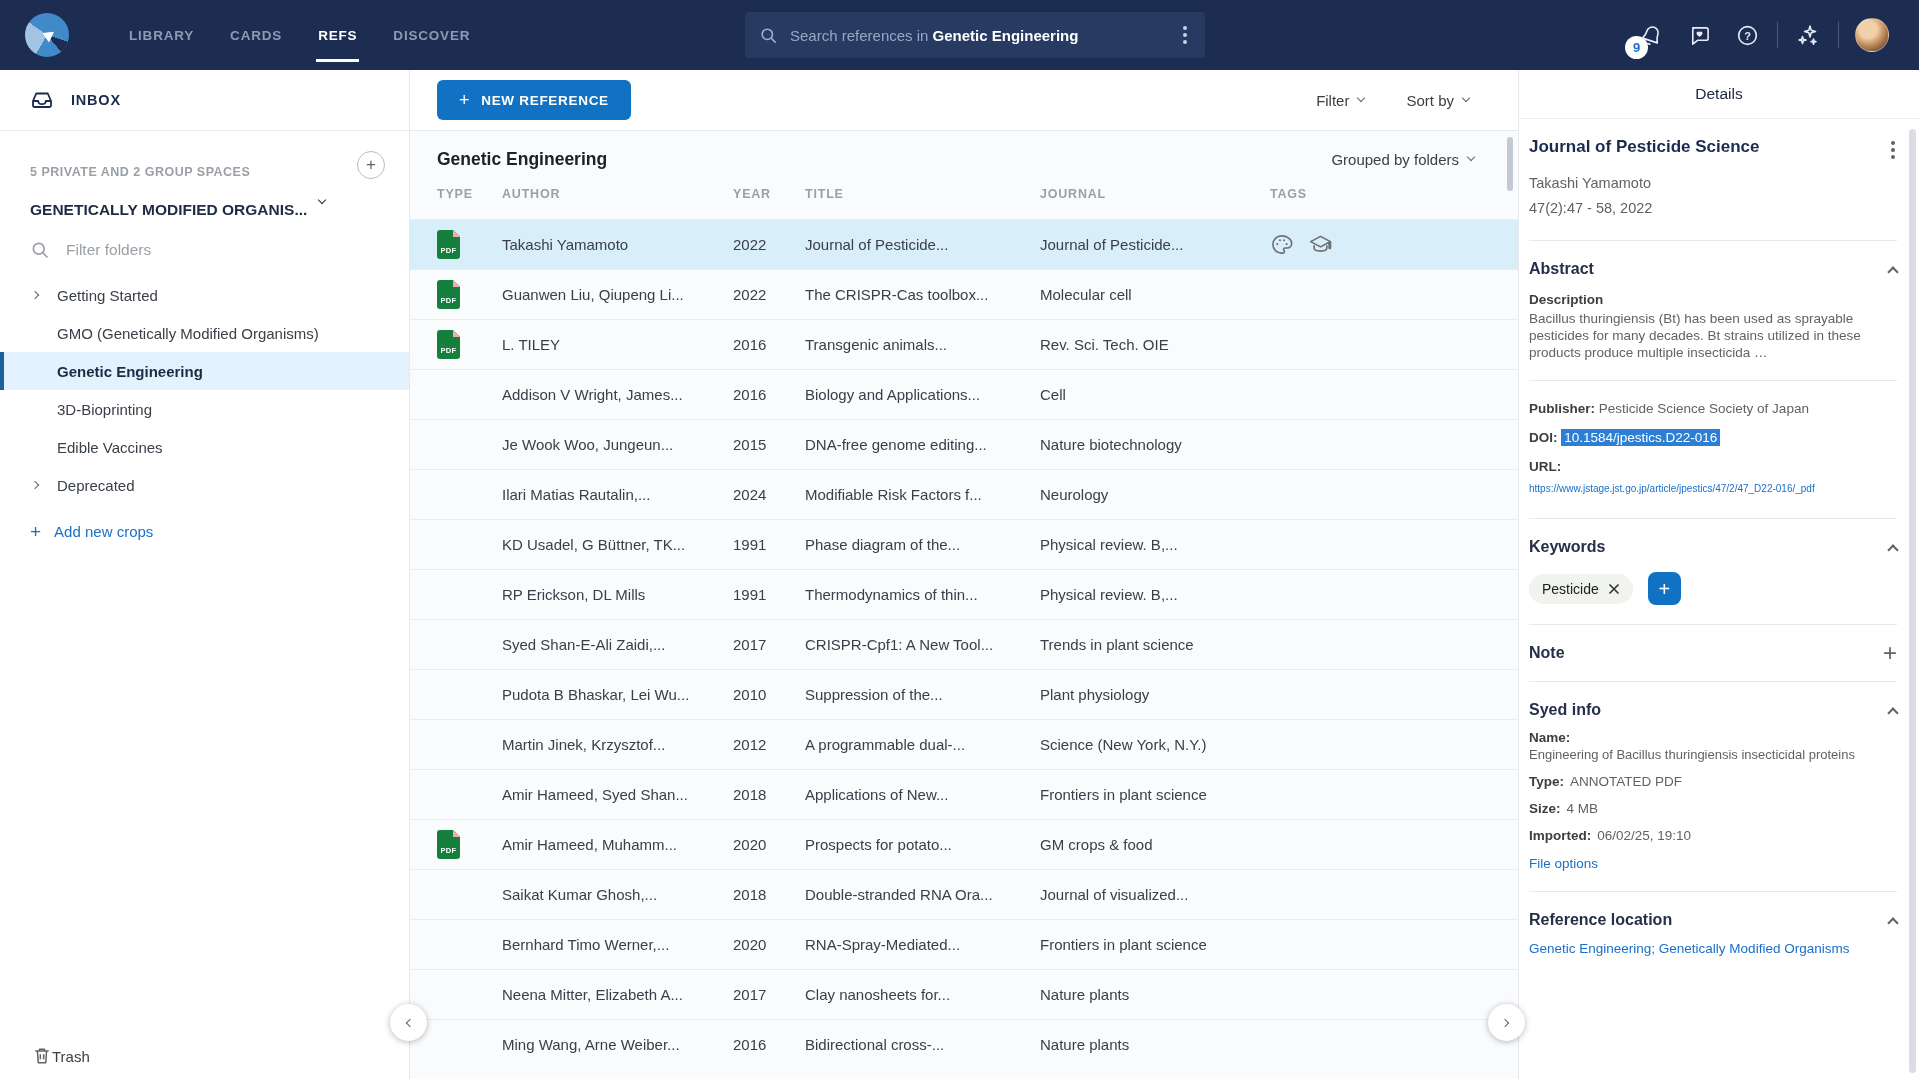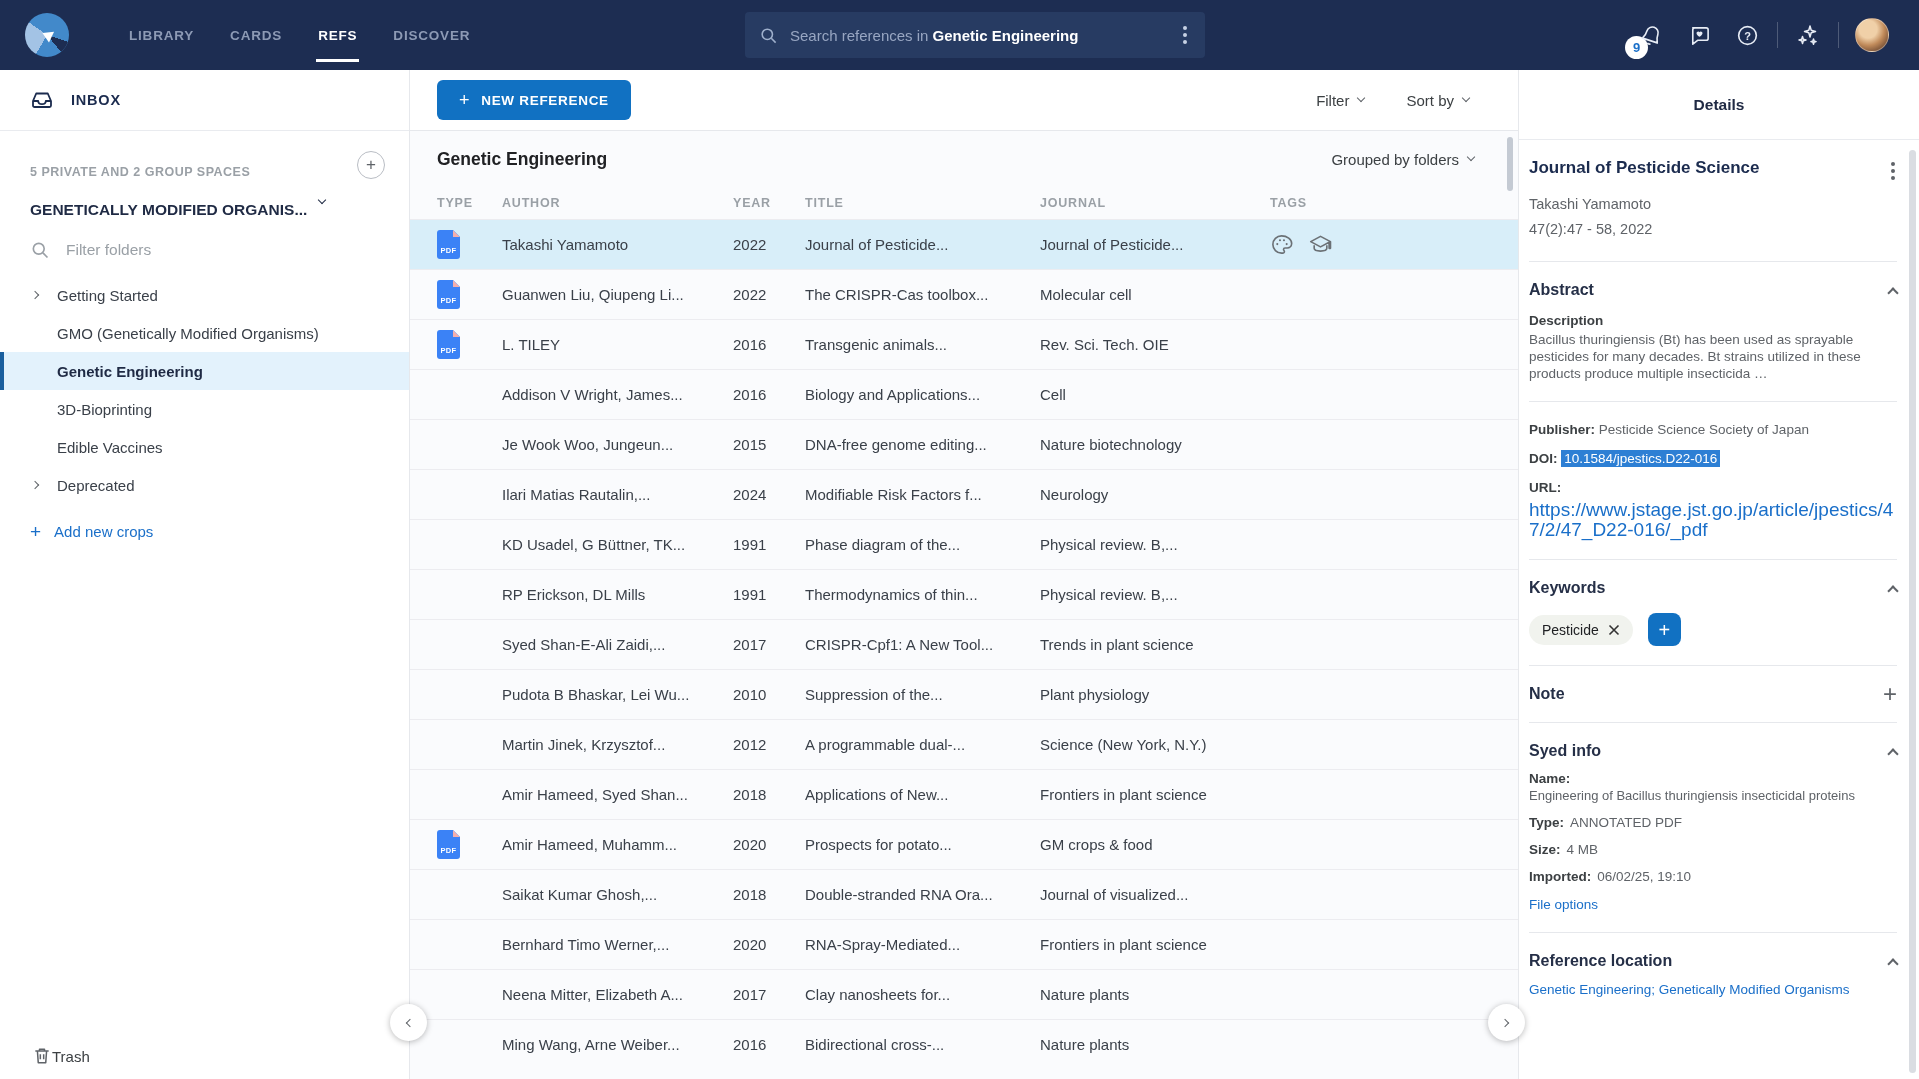--- a/index.html
+++ b/index.html
@@ -70,65 +70,65 @@
           font-size:13.5px; font-weight:bold; letter-spacing:.7px; display:flex; align-items:center; gap:11px;
           cursor:pointer; font-family:inherit; }
   .btn-new .plus { font-size:18px; font-weight:normal; }
   .toolbar-right { margin-left:auto; display:flex; align-items:center; gap:42px; font-size:15px; color:#3c4043; }
   .dd { display:flex; align-items:center; gap:9px; cursor:pointer; }
 
   .listarea { flex:1 1 auto; background:#fafbfd; position:relative; overflow:hidden; }
   .list-title-row { height:56px; display:flex; align-items:center; padding:0 44px 0 27px; }
   .list-title { font-size:17.5px; font-weight:bold; color:#202124; }
   .grouping { margin-left:auto; display:flex; align-items:center; gap:9px; font-size:15px; color:#3c4043; cursor:pointer; }
-  .cols { height:32px; display:flex; align-items:center; padding-left:27px; color:#9aa0a6;
+  .cols { height:32px; display:flex; align-items:flex-start; padding-left:27px; color:#9aa0a6;
           font-size:12.5px; font-weight:bold; letter-spacing:.8px; }
   .cell { white-space:nowrap; overflow:hidden; text-overflow:clip; padding-right:12px; }
   .c-type{width:65px;flex:0 0 auto;} .c-author{width:231px;flex:0 0 auto;} .c-year{width:72px;flex:0 0 auto;}
   .c-title{width:235px;flex:0 0 auto;} .c-journal{width:230px;flex:0 0 auto;} .c-tags{flex:1 1 auto; display:flex; gap:16px; align-items:center;}
   .trow { height:50px; display:flex; align-items:center; padding-left:27px; border-top:1px solid #ececf0;
           font-size:15px; color:#3a4049; cursor:pointer; }
   .trow.sel { background:#d8eef9; }
-  .pdficon { position:relative; width:23px; height:29px; background:#3b82f6; border-radius:3px; color:#fff;
+  .pdficon { position:relative; width:23px; height:29px; background:#15803d; border-radius:3px; color:#fff;
           font-size:7.5px; font-weight:bold; display:flex; align-items:flex-end; justify-content:center;
           padding-bottom:4px; clip-path:polygon(0 0,16px 0,23px 7px,23px 100%,0 100%); letter-spacing:.3px; }
   .pdficon::before { content:""; position:absolute; top:0; right:0; width:0; height:0;
           border-bottom:7px solid #f3aeac; border-right:7px solid transparent; }
   .tagicon { color:#6b7075; display:flex; }
   .scroll-thumb-main { position:absolute; right:5px; top:6px; width:6px; height:54px; border-radius:3px; background:#c4cad3; }
 
   
   .navcirc { position:absolute; width:37px; height:37px; border-radius:50%; background:#fff;
           box-shadow:0 1px 6px rgba(0,0,0,.28); display:flex; align-items:center; justify-content:center;
           color:#5f6368; cursor:pointer; z-index:6; }
   .navcirc.left { left:390px; top:934px; }
   .navcirc.right { left:1488px; top:934px; }
 
   
   .details { width:401px; flex:0 0 auto; background:#fff; border-left:1px solid #e6e8ec; display:flex; flex-direction:column; position:relative; }
-  .details-header { height:70px; flex:0 0 auto; display:flex; align-items:center; justify-content:center;
-          font-size:15.5px; font-weight:bold; color:#202a44; border-bottom:1px solid #e9ebef; }
+  .details-header { height:49px; flex:0 0 auto; display:flex; align-items:center; justify-content:center;
+          font-size:15.5px; font-weight:normal; color:#202a44; border-bottom:1px solid #e9ebef; }
   .details-body { flex:1 1 auto; overflow:hidden; padding:18px 22px 0 10px; position:relative; }
   .dscroll { position:absolute; right:3px; top:10px; bottom:6px; width:7px; border-radius:4px; background:#dadde2; }
   .ref-head { display:flex; align-items:flex-start; }
   .ref-title { font-size:17px; font-weight:bold; color:#1b2b4e; }
   .kebab { margin-left:auto; display:flex; flex-direction:column; gap:3px; padding:4px 2px; cursor:pointer; }
   .kebab i { width:4px; height:4px; border-radius:50%; background:#5f6368; }
   .ref-sub { font-size:14.5px; color:#5f6368; line-height:25px; margin-top:8px; }
   .sect-hr { border:none; border-top:1px solid #e6e8ec; margin:19px 0; }
   .sect-head { display:flex; align-items:center; font-size:16px; font-weight:bold; color:#252f47;gap:36px; }
   .sect-head .chev, .sect-head .plus-flat { margin-left:auto; color:#5f6368; }
   .plus-flat { font-size:24px; font-weight:normal; line-height:18px; cursor:pointer; }
   .desc-label { font-size:13.5px; font-weight:bold; color:#3c4043; margin-top:14px; }
   .desc-text { font-size:13.5px; color:#5f6368; line-height:17px; margin-top:3px; width:352px; }
   .meta-line { font-size:13.5px; color:#5f6368; margin-top:11px; line-height:18px; }
   .meta-line b { color:#3c4043; }
   .hl { background:#2d7fd4; color:#fff; padding:1px 3px; }
   .link { color:#1a6fc9; text-decoration:none; cursor:pointer; }
-  .url-text { font-size:19px; line-height:20px; margin-top:3px; width:378px; word-break:break-all; display:block; }
+  .url-text { font-size:10px; line-height:20px; margin-top:3px; width:378px; word-break:break-all; display:block; }
   .chips-row { display:flex; align-items:center; margin-top:16px; }
   .chip { display:inline-flex; align-items:center; height:30px; background:#f1f3ee; border-radius:16px;
           padding:0 13px; font-size:14px; color:#202124; gap:9px; cursor:pointer; }
   .chip svg { cursor:pointer; }
   .btn-add-kw { width:33px; height:33px; margin-left:15px; border:none; border-radius:8px; background:#1171c2;
           color:#fff; font-size:20px; line-height:1; cursor:pointer; display:flex; align-items:center; justify-content:center; }
   .fi-line { font-size:13.5px; color:#5f6368; margin-top:10px; line-height:17px; }
   .fi-line b { color:#3c4043; font-weight:bold; margin-right:6px; }
   .fi-name-val { white-space:nowrap; font-size:13px; }
   .fileopts { display:inline-block; margin-top:12px; font-size:13.5px; }

